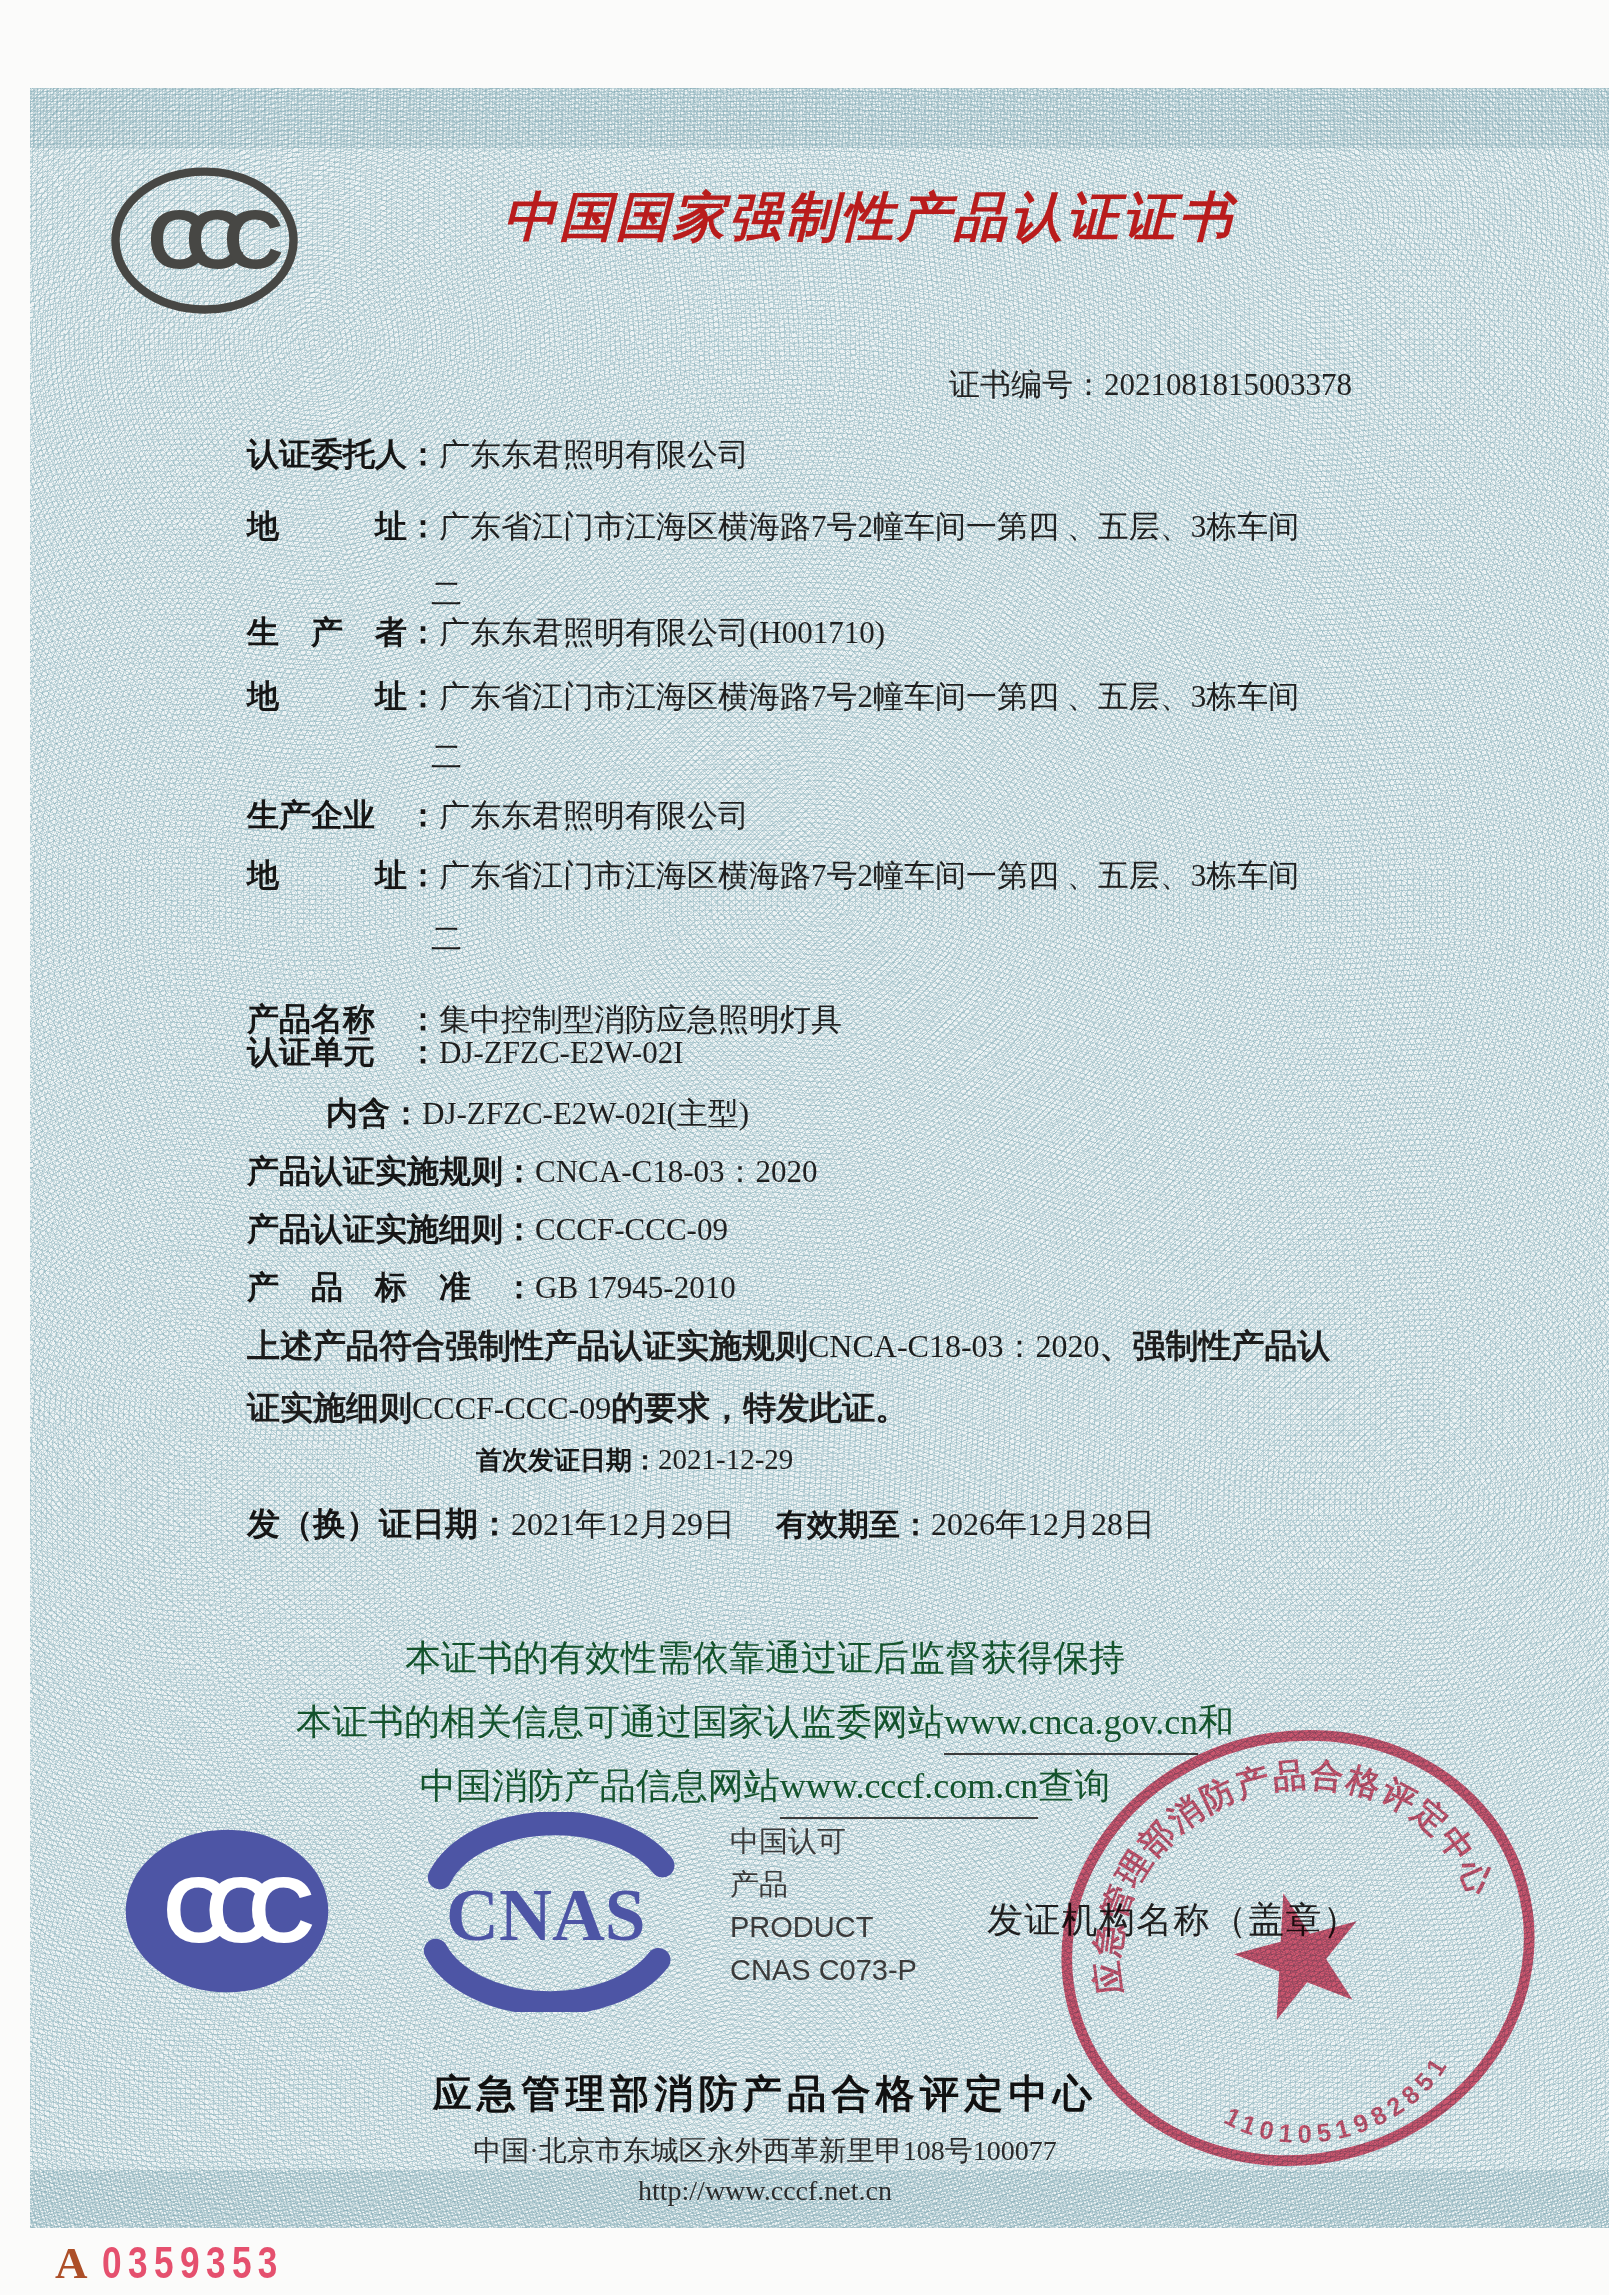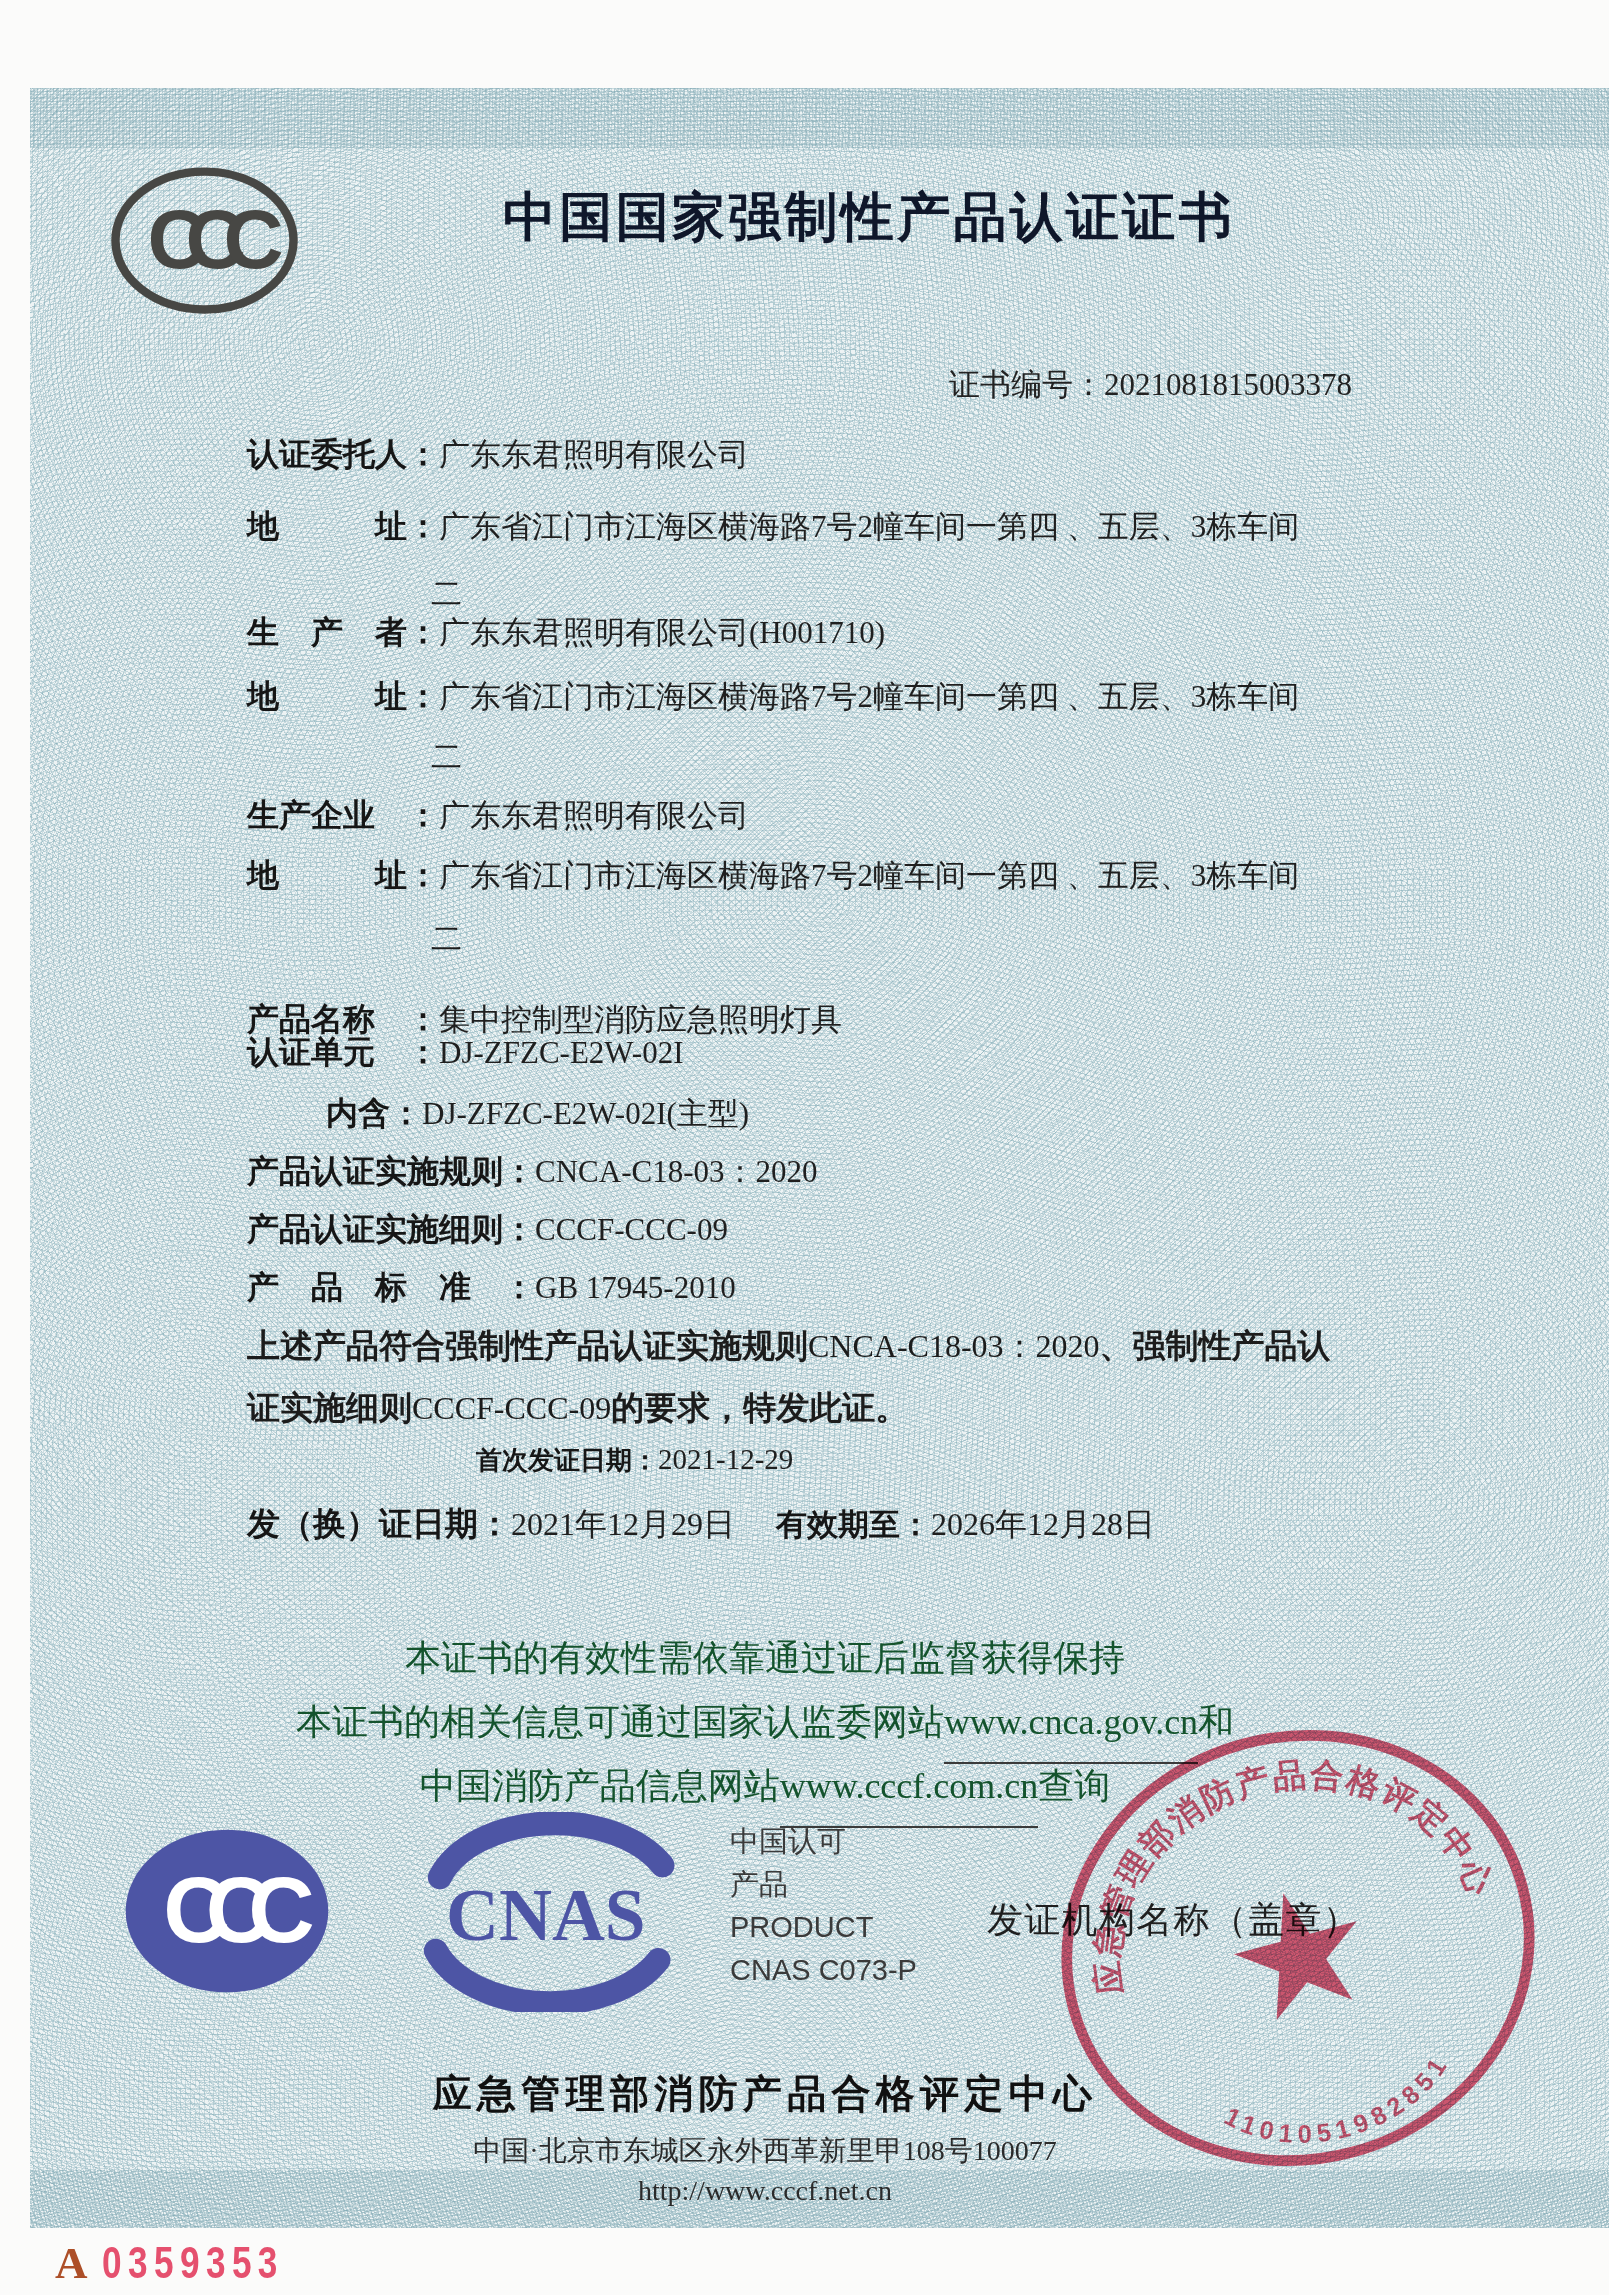--- a/index.html
+++ b/index.html
@@ -28,35 +28,35 @@
       repeating-linear-gradient(0deg,  rgba(125,165,176,.30) 0 1.3px, rgba(0,0,0,0) 1.3px 3.3px);
   }
   .weave-bottom{
     position:absolute;left:30px;top:2170px;width:1579px;height:58px;
     background:
       repeating-linear-gradient(75deg, rgba(125,165,176,.32) 0 1.3px, rgba(0,0,0,0) 1.3px 3.3px),
       repeating-linear-gradient(-15deg, rgba(125,165,176,.32) 0 1.3px, rgba(0,0,0,0) 1.3px 3.3px);
   }
   
   .title-wrap{position:absolute;left:281px;top:182px;width:1176px;text-align:center;}
-  .title-cn{font-size:53px;font-weight:bold;color:#0f172a;letter-spacing:3.3px;}
+  .title-cn{font-size:53px;font-weight:bold;color:#b91c1c;letter-spacing:3.3px;font-style:italic;}
   .title-en{margin-top:18.7px;font-size:30px;color:#4a4a47;letter-spacing:0px;white-space:nowrap;}
   .cert-no{position:absolute;left:949px;top:364px;font-family:"Liberation Serif",serif;font-size:31px;color:#222;}
   
   .row{position:absolute;left:247px;white-space:nowrap;}
   .lbl{font-weight:bold;font-size:32px;color:#161616;}
   .val{font-family:"Liberation Serif",serif;font-size:31px;color:#1f1f1f;}
   .cont{position:absolute;left:431px;font-family:"Liberation Serif",serif;font-size:31px;}
   .st-cn{font-weight:bold;font-size:33px;}
   .st-la{font-family:"Liberation Serif",serif;font-size:32px;}
   .gap{display:inline-block;width:41px;}
   
   .center-band{position:absolute;left:30px;width:1470px;text-align:center;white-space:nowrap;}
   .notice{font-family:"Liberation Serif",serif;font-size:36px;color:#14532d;}
-  .ulink{border-bottom:2px solid #3a3a3a;padding-bottom:20px;}
+  .ulink{border-bottom:2px solid #3a3a3a;padding-bottom:11px;}
   
   .acc-block{position:absolute;left:730px;top:1820px;font-size:29px;color:#3a3a3a;line-height:43px;white-space:nowrap;}
   .issuer{font-weight:bold;font-size:39px;letter-spacing:5.3px;color:#111;}
   .addr,.url{font-family:"Liberation Serif",serif;font-size:28px;color:#2a2a2a;}
   .stamp-overlay{position:absolute;left:987px;top:1896px;font-family:"Liberation Serif",serif;font-size:36px;letter-spacing:1.3px;color:#1f1f1f;white-space:nowrap;}
   .seal{position:absolute;left:1034px;top:1712px;mix-blend-mode:multiply;opacity:.88;}
   .serial{position:absolute;left:55px;top:2237px;white-space:nowrap;}
   .serial-a{font-family:"Liberation Serif",serif;font-weight:bold;font-size:45px;color:#ad4f28;margin-right:14.7px;}
   .serial-n{display:inline-block;font-weight:bold;font-size:44px;letter-spacing:8px;color:#e5506e;transform:scaleX(.8);transform-origin:left bottom;}
   svg{display:block;}

